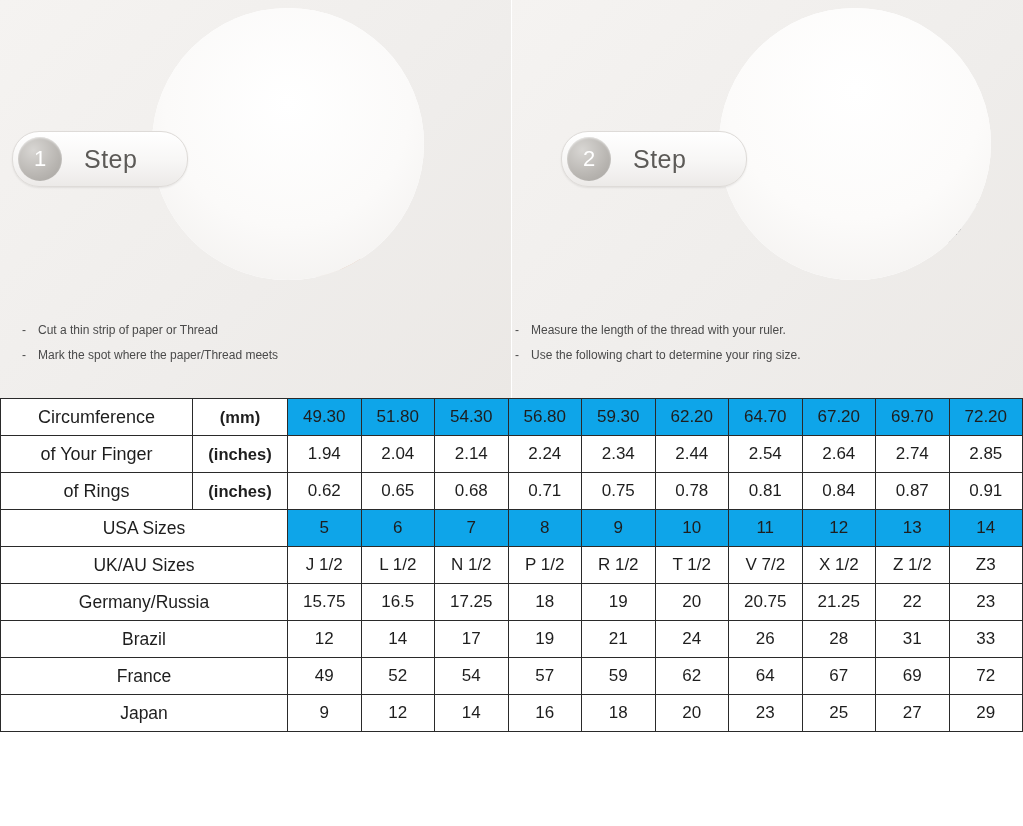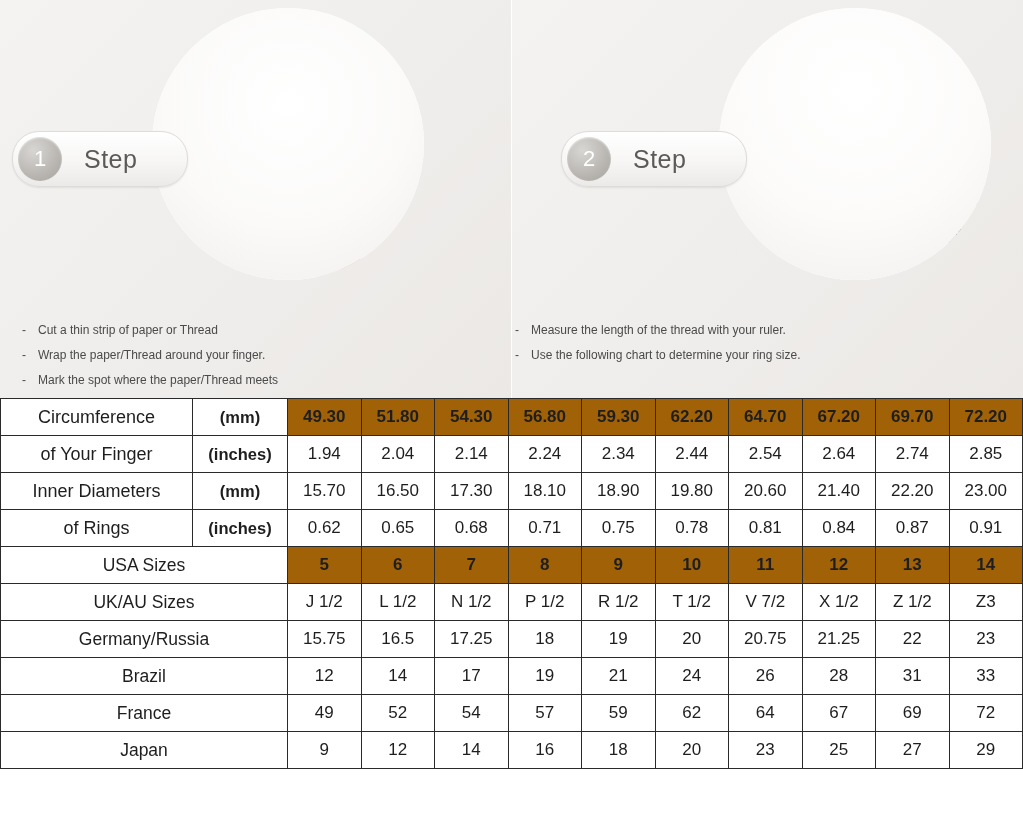--- a/index.html
+++ b/index.html
@@ -154,22 +154,21 @@
     text-align: center;
     font-size: 18px;
   }
   td.unit {
     text-align: center;
     font-size: 16.5px;
     width: 86px;
     font-weight: bold;
   }
   td.shaded {
-    background: #a16207;
-    font-weight: bold;
+    background: #0ea5e9;
   }
   .w-first { width: 183px; }
   .row-big td { height: 37px; }
 </style>
 </head>
 <body>
 
 <div class="page">
 
   <div class="steps">
@@ -215,21 +214,20 @@
         </div>
       </div>
 
       <div class="step-pill pill1">
         <div class="step-num">1</div>
         <div class="step-word">Step</div>
       </div>
 
       <div class="bullets">
         <div><span class="dash">-</span><span>Cut a thin strip of paper or Thread</span></div>
-        <div><span class="dash">-</span><span>Wrap the paper/Thread around your finger.</span></div>
         <div><span class="dash">-</span><span>Mark the spot where the paper/Thread meets</span></div>
       </div>
     </div>
 
     <div class="step-panel right">
 
       <div class="photo-circle p2" style="left:207px;">
         <div class="hand2">
           <div class="bg"></div>
           <svg width="272" height="272" viewBox="0 0 272 272">
@@ -316,34 +314,20 @@
         <td>2.14</td>
         <td>2.24</td>
         <td>2.34</td>
         <td>2.44</td>
         <td>2.54</td>
         <td>2.64</td>
         <td>2.74</td>
         <td>2.85</td>
       </tr>
 
-      <tr class="row-big">
-        <td class="label-center">Inner Diameters</td>
-        <td class="unit">(mm)</td>
-        <td>15.70</td>
-        <td>16.50</td>
-        <td>17.30</td>
-        <td>18.10</td>
-        <td>18.90</td>
-        <td>19.80</td>
-        <td>20.60</td>
-        <td>21.40</td>
-        <td>22.20</td>
-        <td>23.00</td>
-      </tr>
 
       <tr class="row-big">
         <td class="label-center">of Rings</td>
         <td class="unit">(inches)</td>
         <td>0.62</td>
         <td>0.65</td>
         <td>0.68</td>
         <td>0.71</td>
         <td>0.75</td>
         <td>0.78</td>

